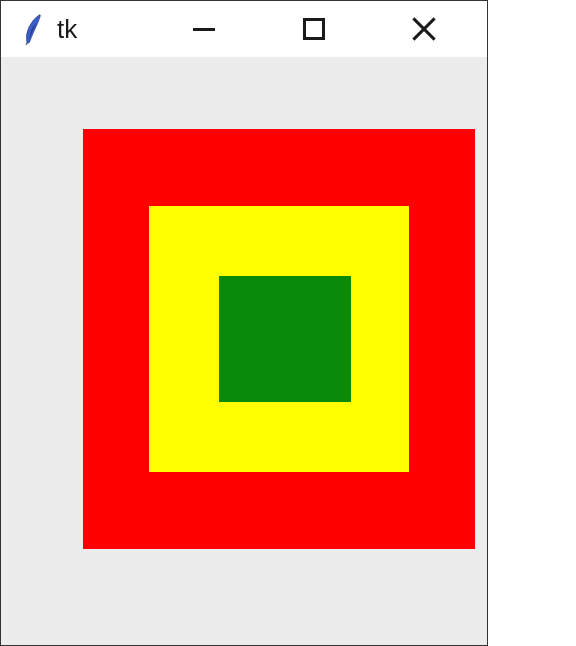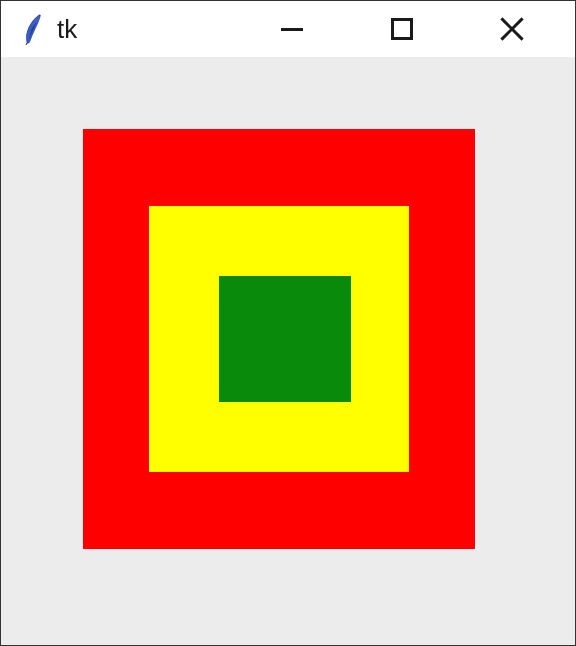--- a/index.html
+++ b/index.html
@@ -8,21 +8,21 @@
       padding: 0;
     }
     body {
       width: 576px;
       height: 646px;
       background: #ffffff;
       font-family: "Segoe UI", Tahoma, sans-serif;
       overflow: hidden;
     }
     .window {
-      width: 576px;
+      width: 488px;
       height: 646px;
       border: 1px solid #333;
       background: #ffffff;
       display: flex;
       flex-direction: column;
     }
     .titlebar {
       height: 56px;
       display: flex;
       align-items: center;

